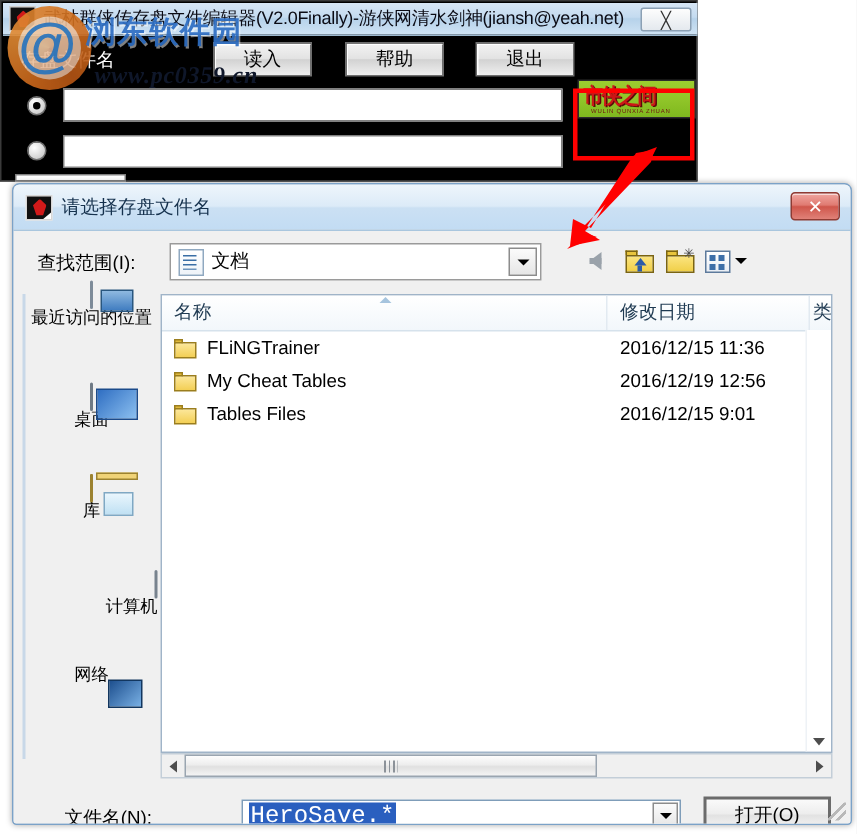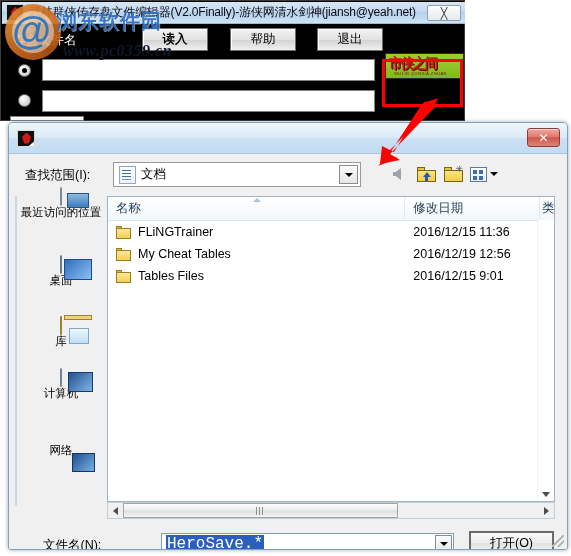--- a/index.html
+++ b/index.html
@@ -424,21 +424,21 @@
 <div id="editor-window">
   <div id="editor-titlebar">
     <div id="editor-appicon"></div>
     <span id="editor-title">武林群侠传存盘文件编辑器(V2.0Finally)-游侠网清水剑神(jiansh@yeah.net)</span>
     <div id="editor-close">╳</div>
   </div>
 
   <div class="editor-body">
     <span class="lbl-white" style="left:12px;top:8px;">存盘文件名</span>
 
-    <div class="win-btn" style="left:140px;top:4px;width:66px;height:23px;font-weight:bold;">读入</div>
+    <div class="win-btn" style="left:140px;top:4px;width:66px;height:23px;">读入</div>
     <div class="win-btn" style="left:228px;top:4px;width:66px;height:23px;">帮助</div>
     <div class="win-btn" style="left:315px;top:4px;width:66px;height:23px;">退出</div>
 
     <div id="banner">
       <span class="bz">市侠之间</span>
       <span class="bzsub">WULIN QUNXIA ZHUAN</span>
     </div>
 
     <div class="radio on" style="left:16px;top:40px;"></div>
     <div class="txt-field" style="left:40px;top:35px;width:333px;height:22px;"></div>
@@ -453,20 +453,21 @@
 <div id="watermark">
   <div id="wm-logo"></div>
   <span id="wm-at">@</span>
   <span id="wm-text">浏东软件园</span>
   <span id="wm-url">www.pc0359.cn</span>
 </div>
 
 <div id="file-dialog">
   <div id="dlg-titlebar">
     <div id="dlg-icon"></div>
+    <span id="dlg-title">请选择存盘文件名</span>
     <div id="dlg-close">✕</div>
   </div>
 
   <div id="dlg-body">
 
     <div id="lookin-row">
       <span id="lookin-label">查找范围(I):</span>
       <div id="lookin-combo">
         <span id="lookin-doc-icon"></span>
         <span id="lookin-value">文档</span>
@@ -504,21 +505,21 @@
         <span class="plabel">最近访问的位置</span>
       </div>
       <div class="place" style="top:60px;">
         <span class="picon ic-desk"></span>
         <span class="plabel">桌面</span>
       </div>
       <div class="place" style="top:121px;">
         <span class="picon ic-lib"></span>
         <span class="plabel">库</span>
       </div>
-      <div class="place" style="top:173px;">
+      <div class="place" style="top:185px;text-align:right;">
         <span class="picon ic-comp"></span>
         <span class="plabel">计算机</span>
       </div>
       <div class="place" style="top:248px;">
         <span class="picon ic-net"></span>
         <span class="plabel">网络</span>
       </div>
     </div>
 
     <div id="filelist">

